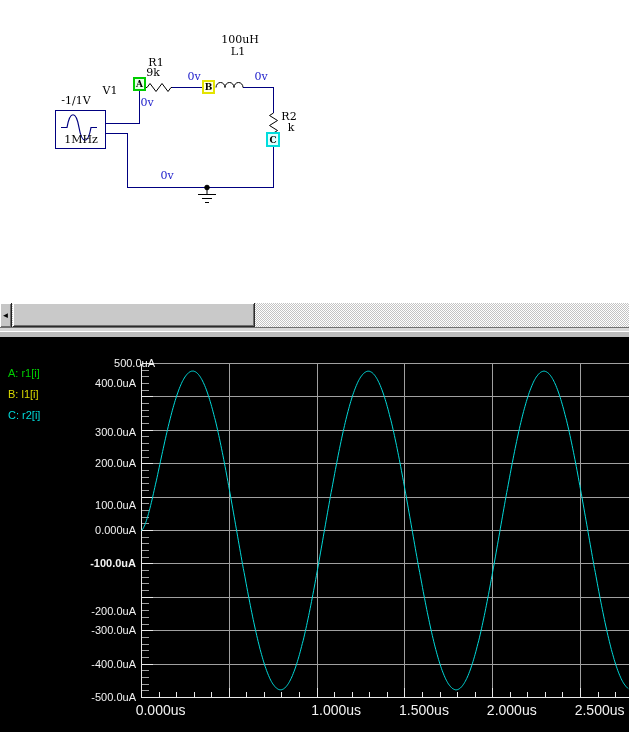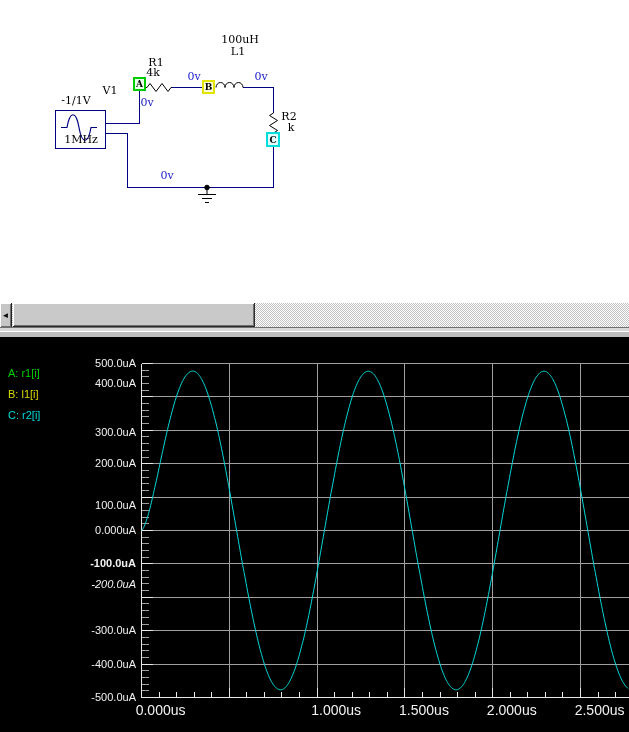--- a/index.html
+++ b/index.html
@@ -77,21 +77,21 @@
         <path d="M198 194.5 H216" fill="none"></path>
         <path d="M202 198.5 H212" fill="none"></path>
         <path d="M205 202.5 H209" fill="none"></path>
       </g>
     </svg>
 
     <span class="sl" style="left:78px;top:85px;margin-left:32px;">V1</span>
     <span class="sl" style="left:76px;top:95px;">-1/1V</span>
     <span class="sl" style="left:81px;top:134px;">1MHz</span>
     <span class="sl" style="left:156px;top:57px;">R1</span>
-    <span class="sl" style="left:153px;top:67px;">4k</span>
+    <span class="sl" style="left:153px;top:67px;">9k</span>
     <span class="sl" style="left:240px;top:34px;">100uH</span>
     <span class="sl" style="left:238px;top:46px;">L1</span>
     <span class="sl" style="left:289px;top:111px;">R2</span>
     <span class="sl" style="left:291px;top:122px;">k</span>
 
     <span class="sl net" style="left:194px;top:71px;">0v</span>
     <span class="sl net" style="left:261px;top:71px;">0v</span>
     <span class="sl net" style="left:147px;top:97px;">0v</span>
     <span class="sl net" style="left:167px;top:170px;">0v</span>
 
@@ -220,28 +220,28 @@
           <line x1="141.5" y1="360.5" x2="629" y2="360.5" stroke="#e8e8e8" shape-rendering="crispEdges"></line>
         </g>
         <polyline points="141.5,193.5 142.2,192.8 142.9,191.8 143.6,190.6 144.3,189.1 145.0,187.5 145.7,185.6 146.4,183.6 147.1,181.4 147.8,179.1 148.5,176.6 149.2,174.1 149.9,171.4 150.6,168.6 151.3,165.7 152.0,162.8 152.7,159.8 153.4,156.7 154.1,153.5 154.8,150.4 155.5,147.2 156.3,143.9 157.0,140.7 157.7,137.4 158.4,134.1 159.1,130.8 159.8,127.5 160.5,124.2 161.2,121.0 161.9,117.7 162.6,114.5 163.3,111.3 164.0,108.1 164.7,104.9 165.4,101.8 166.1,98.7 166.8,95.7 167.5,92.7 168.2,89.7 168.9,86.8 169.6,84.0 170.3,81.2 171.0,78.5 171.7,75.8 172.4,73.2 173.1,70.7 173.8,68.2 174.5,65.8 175.2,63.5 175.9,61.3 176.6,59.1 177.3,57.0 178.0,55.1 178.7,53.1 179.4,51.3 180.1,49.6 180.8,47.9 181.5,46.3 182.2,44.8 182.9,43.5 183.6,42.2 184.3,41.0 185.0,39.9 185.8,38.8 186.5,37.9 187.2,37.1 187.9,36.4 188.6,35.7 189.3,35.2 190.0,34.8 190.7,34.5 191.4,34.2 192.1,34.1 192.8,34.1 193.5,34.1 194.2,34.3 194.9,34.6 195.6,34.9 196.3,35.4 197.0,36.0 197.7,36.6 198.4,37.4 199.1,38.3 199.8,39.2 200.5,40.3 201.2,41.4 201.9,42.7 202.6,44.0 203.3,45.5 204.0,47.0 204.7,48.6 205.4,50.3 206.1,52.1 206.8,54.0 207.5,56.0 208.2,58.1 208.9,60.2 209.6,62.5 210.3,64.8 211.0,67.2 211.7,69.7 212.4,72.2 213.1,74.9 213.8,77.6 214.5,80.4 215.3,83.2 216.0,86.1 216.7,89.1 217.4,92.2 218.1,95.3 218.8,98.5 219.5,101.7 220.2,105.1 220.9,108.4 221.6,111.8 222.3,115.3 223.0,118.8 223.7,122.4 224.4,126.0 225.1,129.6 225.8,133.3 226.5,137.0 227.2,140.8 227.9,144.6 228.6,148.4 229.3,152.3 230.0,156.1 230.7,160.0 231.4,164.0 232.1,167.9 232.8,171.9 233.5,175.9 234.2,179.8 234.9,183.8 235.6,187.8 236.3,191.8 237.0,195.8 237.7,199.8 238.4,203.8 239.1,207.8 239.8,211.8 240.5,215.8 241.2,219.7 241.9,223.7 242.6,227.6 243.3,231.5 244.1,235.4 244.8,239.2 245.5,243.0 246.2,246.8 246.9,250.6 247.6,254.3 248.3,258.0 249.0,261.6 249.7,265.2 250.4,268.8 251.1,272.3 251.8,275.7 252.5,279.1 253.2,282.5 253.9,285.8 254.6,289.0 255.3,292.2 256.0,295.3 256.7,298.4 257.4,301.3 258.1,304.3 258.8,307.1 259.5,309.9 260.2,312.6 260.9,315.2 261.6,317.7 262.3,320.2 263.0,322.6 263.7,324.9 264.4,327.1 265.1,329.3 265.8,331.3 266.5,333.3 267.2,335.1 267.9,336.9 268.6,338.6 269.3,340.2 270.0,341.8 270.7,343.2 271.4,344.5 272.1,345.7 272.8,346.9 273.6,347.9 274.3,348.8 275.0,349.7 275.7,350.4 276.4,351.1 277.1,351.6 277.8,352.0 278.5,352.4 279.2,352.6 279.9,352.8 280.6,352.8 281.3,352.8 282.0,352.6 282.7,352.3 283.4,352.0 284.1,351.5 284.8,351.0 285.5,350.3 286.2,349.5 286.9,348.7 287.6,347.7 288.3,346.7 289.0,345.5 289.7,344.3 290.4,342.9 291.1,341.5 291.8,340.0 292.5,338.4 293.2,336.6 293.9,334.8 294.6,333.0 295.3,331.0 296.0,328.9 296.7,326.8 297.4,324.5 298.1,322.2 298.8,319.8 299.5,317.3 300.2,314.8 300.9,312.1 301.6,309.4 302.3,306.6 303.1,303.8 303.8,300.8 304.5,297.9 305.2,294.8 305.9,291.7 306.6,288.5 307.3,285.2 308.0,281.9 308.7,278.6 309.4,275.2 310.1,271.7 310.8,268.2 311.5,264.6 312.2,261.0 312.9,257.4 313.6,253.7 314.3,250.0 315.0,246.2 315.7,242.4 316.4,238.6 317.1,234.7 317.8,230.9 318.5,227.0 319.2,223.0 319.9,219.1 320.6,215.1 321.3,211.1 322.0,207.2 322.7,203.2 323.4,199.2 324.1,195.2 324.8,191.2 325.5,187.2 326.2,183.2 326.9,179.2 327.6,175.2 328.3,171.2 329.0,167.3 329.7,163.3 330.4,159.4 331.1,155.5 331.9,151.6 332.6,147.8 333.3,144.0 334.0,140.2 334.7,136.4 335.4,132.7 336.1,129.0 336.8,125.4 337.5,121.8 338.2,118.2 338.9,114.7 339.6,111.3 340.3,107.9 341.0,104.5 341.7,101.2 342.4,98.0 343.1,94.8 343.8,91.7 344.5,88.6 345.2,85.7 345.9,82.7 346.6,79.9 347.3,77.1 348.0,74.4 348.7,71.8 349.4,69.3 350.1,66.8 350.8,64.4 351.5,62.1 352.2,59.9 352.9,57.7 353.6,55.7 354.3,53.7 355.0,51.9 355.7,50.1 356.4,48.4 357.1,46.8 357.8,45.2 358.5,43.8 359.2,42.5 359.9,41.3 360.6,40.1 361.4,39.1 362.1,38.2 362.8,37.3 363.5,36.6 364.2,35.9 364.9,35.4 365.6,35.0 366.3,34.6 367.0,34.4 367.7,34.2 368.4,34.2 369.1,34.2 369.8,34.4 370.5,34.7 371.2,35.0 371.9,35.5 372.6,36.0 373.3,36.7 374.0,37.5 374.7,38.3 375.4,39.3 376.1,40.3 376.8,41.5 377.5,42.7 378.2,44.1 378.9,45.5 379.6,47.0 380.3,48.6 381.0,50.4 381.7,52.2 382.4,54.0 383.1,56.0 383.8,58.1 384.5,60.2 385.2,62.5 385.9,64.8 386.6,67.2 387.3,69.7 388.0,72.2 388.7,74.9 389.4,77.6 390.1,80.4 390.9,83.2 391.6,86.2 392.3,89.1 393.0,92.2 393.7,95.3 394.4,98.5 395.1,101.8 395.8,105.1 396.5,108.4 397.2,111.8 397.9,115.3 398.6,118.8 399.3,122.4 400.0,126.0 400.7,129.6 401.4,133.3 402.1,137.0 402.8,140.8 403.5,144.6 404.2,148.4 404.9,152.3 405.6,156.1 406.3,160.0 407.0,164.0 407.7,167.9 408.4,171.9 409.1,175.9 409.8,179.8 410.5,183.8 411.2,187.8 411.9,191.8 412.6,195.8 413.3,199.8 414.0,203.8 414.7,207.8 415.4,211.8 416.1,215.8 416.8,219.7 417.5,223.7 418.2,227.6 418.9,231.5 419.7,235.4 420.4,239.2 421.1,243.0 421.8,246.8 422.5,250.6 423.2,254.3 423.9,258.0 424.6,261.6 425.3,265.2 426.0,268.8 426.7,272.3 427.4,275.7 428.1,279.1 428.8,282.5 429.5,285.8 430.2,289.0 430.9,292.2 431.6,295.3 432.3,298.4 433.0,301.3 433.7,304.3 434.4,307.1 435.1,309.9 435.8,312.6 436.5,315.2 437.2,317.7 437.9,320.2 438.6,322.6 439.3,324.9 440.0,327.1 440.7,329.3 441.4,331.3 442.1,333.3 442.8,335.1 443.5,336.9 444.2,338.6 444.9,340.2 445.6,341.8 446.3,343.2 447.0,344.5 447.7,345.7 448.4,346.9 449.2,347.9 449.9,348.8 450.6,349.7 451.3,350.4 452.0,351.1 452.7,351.6 453.4,352.0 454.1,352.4 454.8,352.6 455.5,352.8 456.2,352.8 456.9,352.8 457.6,352.6 458.3,352.3 459.0,352.0 459.7,351.5 460.4,351.0 461.1,350.3 461.8,349.5 462.5,348.7 463.2,347.7 463.9,346.7 464.6,345.5 465.3,344.3 466.0,342.9 466.7,341.5 467.4,340.0 468.1,338.4 468.8,336.6 469.5,334.8 470.2,333.0 470.9,331.0 471.6,328.9 472.3,326.8 473.0,324.5 473.7,322.2 474.4,319.8 475.1,317.3 475.8,314.8 476.5,312.1 477.2,309.4 477.9,306.6 478.7,303.8 479.4,300.8 480.1,297.9 480.8,294.8 481.5,291.7 482.2,288.5 482.9,285.2 483.6,281.9 484.3,278.6 485.0,275.2 485.7,271.7 486.4,268.2 487.1,264.6 487.8,261.0 488.5,257.4 489.2,253.7 489.9,250.0 490.6,246.2 491.3,242.4 492.0,238.6 492.7,234.7 493.4,230.9 494.1,227.0 494.8,223.0 495.5,219.1 496.2,215.1 496.9,211.1 497.6,207.2 498.3,203.2 499.0,199.2 499.7,195.2 500.4,191.2 501.1,187.2 501.8,183.2 502.5,179.2 503.2,175.2 503.9,171.2 504.6,167.3 505.3,163.3 506.0,159.4 506.7,155.5 507.5,151.6 508.2,147.8 508.9,144.0 509.6,140.2 510.3,136.4 511.0,132.7 511.7,129.0 512.4,125.4 513.1,121.8 513.8,118.2 514.5,114.7 515.2,111.3 515.9,107.9 516.6,104.5 517.3,101.2 518.0,98.0 518.7,94.8 519.4,91.7 520.1,88.6 520.8,85.7 521.5,82.7 522.2,79.9 522.9,77.1 523.6,74.4 524.3,71.8 525.0,69.3 525.7,66.8 526.4,64.4 527.1,62.1 527.8,59.9 528.5,57.7 529.2,55.7 529.9,53.7 530.6,51.9 531.3,50.1 532.0,48.4 532.7,46.8 533.4,45.2 534.1,43.8 534.8,42.5 535.5,41.3 536.2,40.1 537.0,39.1 537.7,38.2 538.4,37.3 539.1,36.6 539.8,35.9 540.5,35.4 541.2,35.0 541.9,34.6 542.6,34.4 543.3,34.2 544.0,34.2 544.7,34.2 545.4,34.4 546.1,34.7 546.8,35.0 547.5,35.5 548.2,36.0 548.9,36.7 549.6,37.5 550.3,38.3 551.0,39.3 551.7,40.3 552.4,41.5 553.1,42.7 553.8,44.1 554.5,45.5 555.2,47.0 555.9,48.6 556.6,50.4 557.3,52.2 558.0,54.0 558.7,56.0 559.4,58.1 560.1,60.2 560.8,62.5 561.5,64.8 562.2,67.2 562.9,69.7 563.6,72.2 564.3,74.9 565.0,77.6 565.7,80.4 566.5,83.2 567.2,86.2 567.9,89.1 568.6,92.2 569.3,95.3 570.0,98.5 570.7,101.8 571.4,105.1 572.1,108.4 572.8,111.8 573.5,115.3 574.2,118.8 574.9,122.4 575.6,126.0 576.3,129.6 577.0,133.3 577.7,137.0 578.4,140.8 579.1,144.6 579.8,148.4 580.5,152.3 581.2,156.1 581.9,160.0 582.6,164.0 583.3,167.9 584.0,171.9 584.7,175.9 585.4,179.8 586.1,183.8 586.8,187.8 587.5,191.8 588.2,195.8 588.9,199.8 589.6,203.8 590.3,207.8 591.0,211.8 591.7,215.8 592.4,219.7 593.1,223.7 593.8,227.6 594.5,231.5 595.3,235.4 596.0,239.2 596.7,243.0 597.4,246.8 598.1,250.6 598.8,254.3 599.5,258.0 600.2,261.6 600.9,265.2 601.6,268.8 602.3,272.3 603.0,275.7 603.7,279.1 604.4,282.5 605.1,285.8 605.8,289.0 606.5,292.2 607.2,295.3 607.9,298.4 608.6,301.3 609.3,304.3 610.0,307.1 610.7,309.9 611.4,312.6 612.1,315.2 612.8,317.7 613.5,320.2 614.2,322.6 614.9,324.9 615.6,327.1 616.3,329.3 617.0,331.3 617.7,333.3 618.4,335.1 619.1,336.9 619.8,338.6 620.5,340.2 621.2,341.8 621.9,343.2 622.6,344.5 623.3,345.7 624.0,346.9 624.8,347.9 625.5,348.8 626.2,349.7 626.9,350.4 627.6,351.1 628.3,351.6" fill="none" stroke="#00d9d9" stroke-width="1"></polyline>
       </svg>
     <div id="legend">
         <span class="lg" style="top: 30px; color: rgb(0, 207, 0);">A: r1[i]</span>
         <span class="lg" style="top: 51px; color: rgb(217, 217, 0);">B: l1[i]</span>
         <span class="lg" style="top: 72px; color: rgb(0, 217, 217);">C: r2[i]</span>
       </div>
     <div id="ylabels">
-        <span class="ytl" style="top: 20px;">500.0uA</span>
+        <span class="ytl" style="top: 20px; padding-left: 19px;">500.0uA</span>
         <span class="ytl" style="top: 40px; text-align: right;">400.0uA</span>
         <span class="ytl" style="top: 89px;">300.0uA</span>
         <span class="ytl" style="top: 120.2px;">200.0uA</span>
         <span class="ytl" style="top: 153.6px; margin-top: 8px;">100.0uA</span>
         <span class="ytl" style="top: 187px;">0.000uA</span>
         <span class="ytl" style="top: 220.4px; font-weight: bold;">-100.0uA</span>
-        <span class="ytl" style="top: 241px; font-style: italic;">-200.0uA</span>
+        <span class="ytl" style="top: 268px;">-200.0uA</span>
         <span class="ytl" style="top: 287.2px;">-300.0uA</span>
         <span class="ytl" style="top: 320.6px;">-400.0uA</span>
         <span class="ytl" style="top: 354px;">-500.0uA</span>
       </div>
     <div id="xlabels">
         <span class="xtl" style="left: 97.5px; top: 367px;">0.000us</span>
         <span class="xtl" style="left: 185.3px; top: 361px; margin-top: 47px;">0.500us</span>
         <span class="xtl" style="left: 273.1px; top: 367px;">1.000us</span>
         <span class="xtl" style="left: 360.9px; top: 367px;">1.500us</span>
         <span class="xtl" style="left: 448.7px; top: 367px;">2.000us</span>

